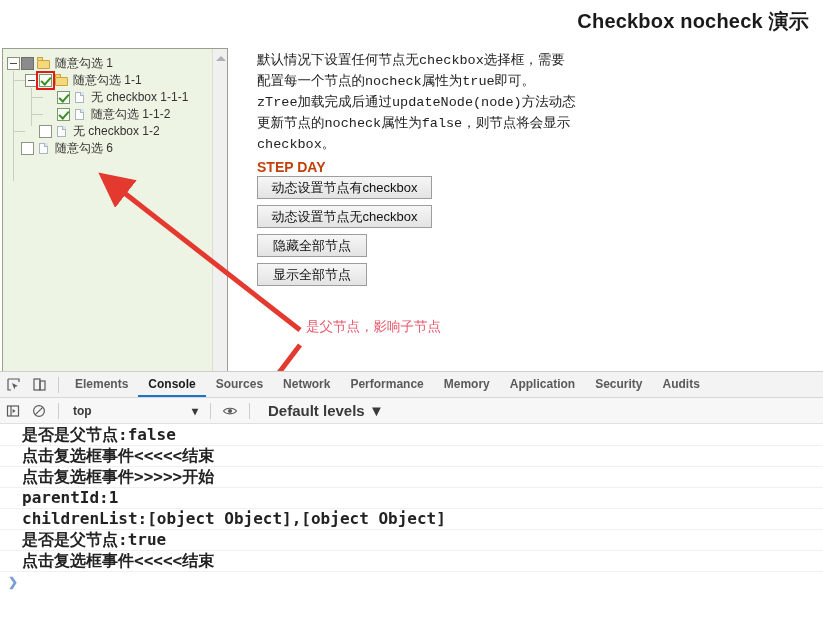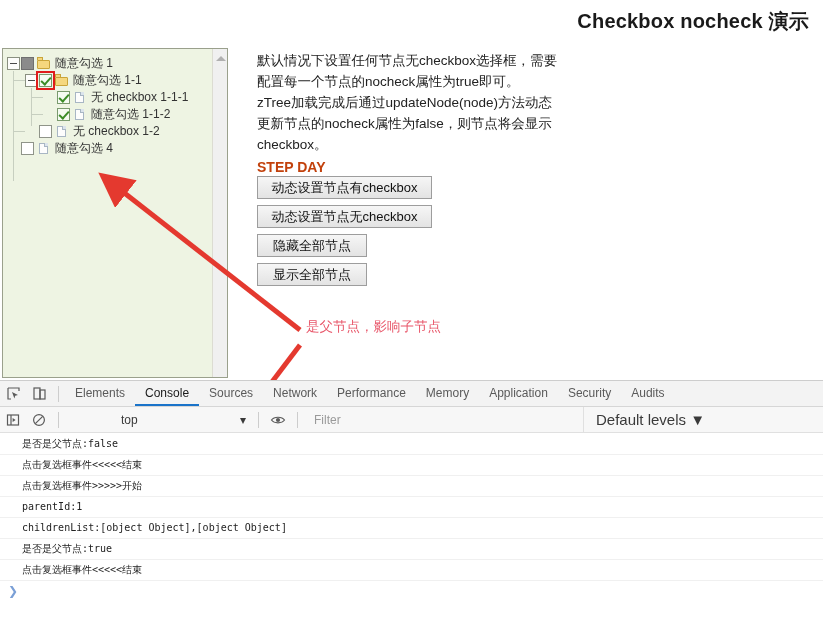--- a/index.html
+++ b/index.html
@@ -207,21 +207,21 @@
   
   #desc {
     position: absolute;
     left: 257px;
     top: 50px;
     width: 330px;
     font-size: 13.5px;
     line-height: 21px;
     color: #222;
   }
-  #desc p { margin: 0; }
+  #desc p { margin: 0; font-family: Liberation Mono, monospace; }
   #step-day {
     margin-top: 2px;
     font-weight: bold;
     font-size: 14px;
     color: #c2410c;
   }
 
   #btn-group {
     position: absolute;
     left: 257px;
@@ -254,26 +254,27 @@
     position: absolute;
     left: 0; top: 0;
     width: 823px; height: 617px;
     pointer-events: none;
   }
 
   
   #devtools {
     position: absolute;
     left: 0;
-    top: 380px;
+    top: 371px;
     width: 823px;
     height: 237px;
     background: #ffffff;
     border-top: 1px solid #cdcdcd;
     font-family: "Liberation Sans", sans-serif;
+    font-weight: bold;
   }
   #dt-tabbar {
     height: 26px;
     display: flex;
     align-items: center;
     background: #f3f3f3;
     border-bottom: 1px solid #d6d6d6;
     box-sizing: border-box;
   }
   .dt-ibtn {
@@ -310,21 +311,20 @@
   }
   #ctx-select {
     width: 125px;
     font-size: 12px;
     color: #3a3a3a;
     display: flex;
     align-items: center;
     justify-content: space-between;
     padding: 0 6px 0 8px;
     cursor: pointer;
-    margin-left: 48px;
   }
   #filter-input {
     flex: 0 0 280px;
     font-size: 12px;
     color: #9a9a9a;
     padding-left: 10px;
     border-right: 1px solid #e0e0e0;
     height: 26px;
     line-height: 26px;
     box-sizing: border-box;
@@ -345,21 +345,21 @@
     right: 0;
     bottom: 0;
     overflow: hidden;
   }
   .log-row {
     height: 20px;
     line-height: 20px;
     border-bottom: 1px solid #f0f0f0;
     padding-left: 22px;
     font-family: "DejaVu Sans Mono", monospace;
-    font-size: 10px;
+    font-size: 16px;
     color: #222;
     white-space: nowrap;
   }
   #prompt-row {
     height: 20px;
     line-height: 20px;
     padding-left: 8px;
     color: #7a9fd6;
     font-size: 12px;
   }
@@ -431,21 +431,21 @@
             </div>
           </li>
         </ul>
       </li>
 
       <li>
         <div class="node-row">
           <span class="switch none"></span>
           <span class="chk"></span>
           <span class="ic file"></span>
-          <span class="node-label">随意勾选 4</span>
+          <span class="node-label">随意勾选 6</span>
         </div>
       </li>
     </ul>
   </div>
 
   <div id="desc">
     <p>默认情况下设置任何节点无checkbox选择框，需要</p>
     <p>配置每一个节点的nocheck属性为true即可。</p>
     <p>zTree加载完成后通过updateNode(node)方法动态</p>
     <p>更新节点的nocheck属性为false，则节点将会显示</p>
@@ -520,21 +520,20 @@
       <span>▾</span>
     </div>
     <div class="dt-sep"></div>
     <div class="dt-ibtn">
       <svg width="16" height="14" viewBox="0 0 16 14">
         <path d="M1.5 7 C4 3.3, 12 3.3, 14.5 7 C12 10.7, 4 10.7, 1.5 7 Z" fill="none" stroke="#5a5a5a" stroke-width="1.2"></path>
         <circle cx="8" cy="7" r="2.1" fill="#5a5a5a"></circle>
       </svg>
     </div>
     <div class="dt-sep"></div>
-    <div id="filter-input" title="Filter">Filter</div>
     <div id="levels">Default levels ▼</div>
   </div>
 
   <div id="console-log">
     <div class="log-row">是否是父节点:false</div>
     <div class="log-row">点击复选框事件&lt;&lt;&lt;&lt;&lt;结束</div>
     <div class="log-row">点击复选框事件&gt;&gt;&gt;&gt;&gt;开始</div>
     <div class="log-row">parentId:1</div>
     <div class="log-row">childrenList:[object Object],[object Object]</div>
     <div class="log-row">是否是父节点:true</div>

